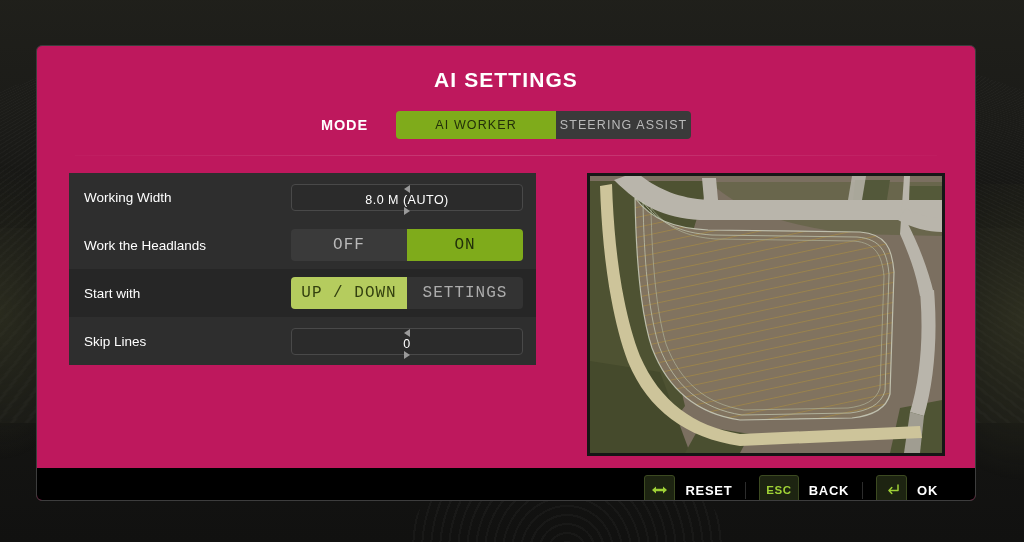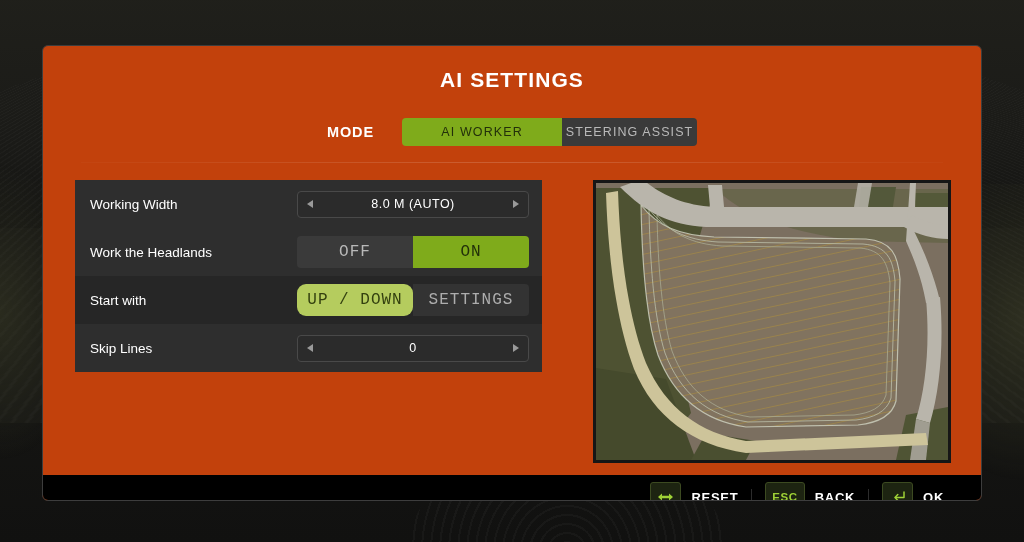--- a/index.html
+++ b/index.html
@@ -63,23 +63,23 @@
   #backdrop .veg-r {
     position: absolute;
     right: 0; top: 34%;
     width: 120px; height: 55%;
     background: radial-gradient(ellipse at 100% 45%, rgba(64,66,42,.55), rgba(0,0,0,0) 70%);
   }
 
   
   #dialog {
     position: absolute;
-    left: 42px; top: 45px;
+    left: 36px; top: 45px;
     width: 940px; height: 456px;
-    background: #c2410c;
+    background: #be185d;
     border: 1px solid #3d3d3d;
     border-radius: 6px;
     display: flex;
     flex-direction: column;
     overflow: hidden;
   }
 
   
   .dlg-head { padding-top: 22px; flex: 0 0 auto; }
   #dlg-title {
@@ -88,21 +88,21 @@
     font-size: 21px;
     font-weight: bold;
     letter-spacing: 1.1px;
   }
 
   .mode-row {
     display: flex;
     align-items: center;
     justify-content: center;
     gap: 28px;
-    margin-top: 26px;
+    margin-top: 19px;
   }
   .mode-label {
     color: #ffffff;
     font-size: 14.5px;
     font-weight: bold;
     letter-spacing: .9px;
   }
   .seg-group { display: flex; border-radius: 4px; overflow: hidden; }
   .seg {
     font-size: 12.5px;
@@ -165,20 +165,21 @@
     width: 100%;
     height: 27px;
     background: #2b2b2b;
     border: 1px solid #494949;
     border-radius: 4px;
     display: flex;
     align-items: center;
     justify-content: space-between;
     padding: 0 9px;
     cursor: pointer;
+    flex-direction: column;
   }
   .stepper .val {
     color: #ffffff;
     font-size: 12.5px;
     letter-spacing: .5px;
     flex: 1 1 auto;
     text-align: center;
   }
   .arr {
     width: 0; height: 0;
@@ -245,21 +246,21 @@
     flex: 1 1 0;
     text-align: center;
     font-size: 16px;
     letter-spacing: 1px;
     padding: 7px 0;
     border: none;
     cursor: pointer;
     font-family: Liberation Mono, monospace;
   }
   .bin.sel      { background: #7fab1b;  color: #22300a; }
-  .bin.focus    { background: #b5cc5e;  color: #33400f; border-radius: 9px; }
+  .bin.focus    { background: #b5cc5e;  color: #33400f; }
   .bin.unsel    { background: #3a3a3a;  color: #b9b9b9; }
   .bin.unsel-d  { background: #333333;  color: #adadad; }
 
   
   .map-col {
     flex: 1 1 auto;
     display: flex;
     justify-content: flex-end;
     padding-left: 22px;
   }

